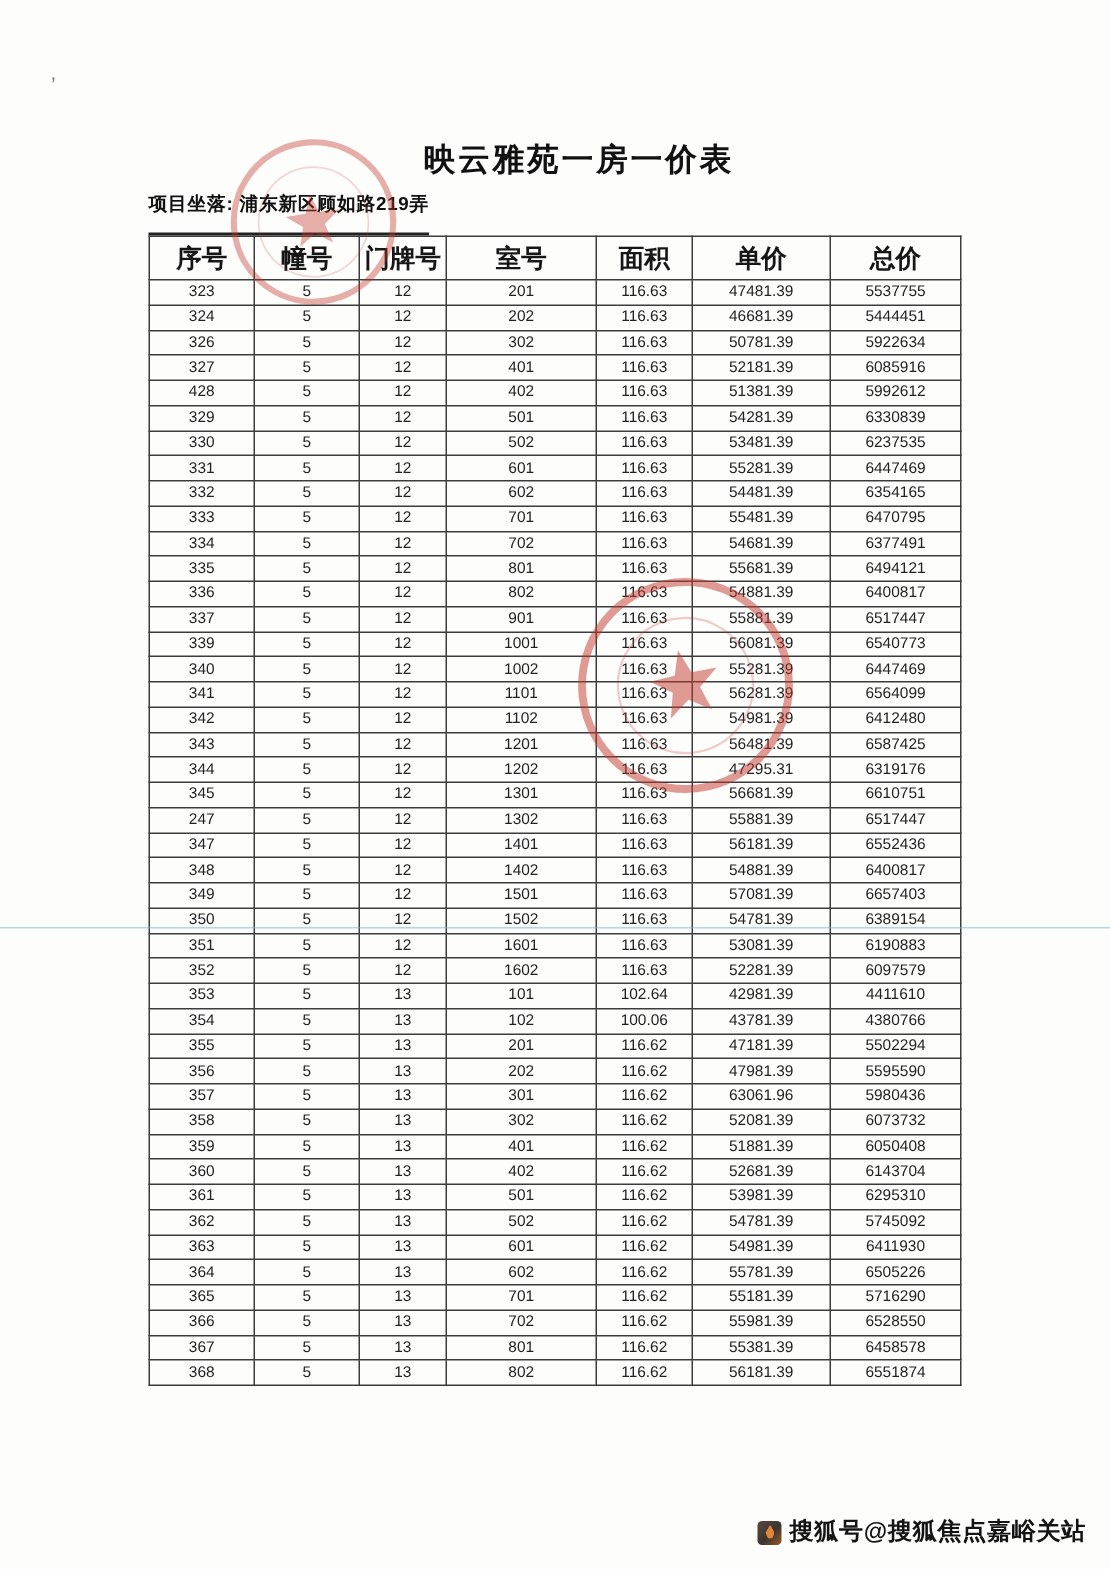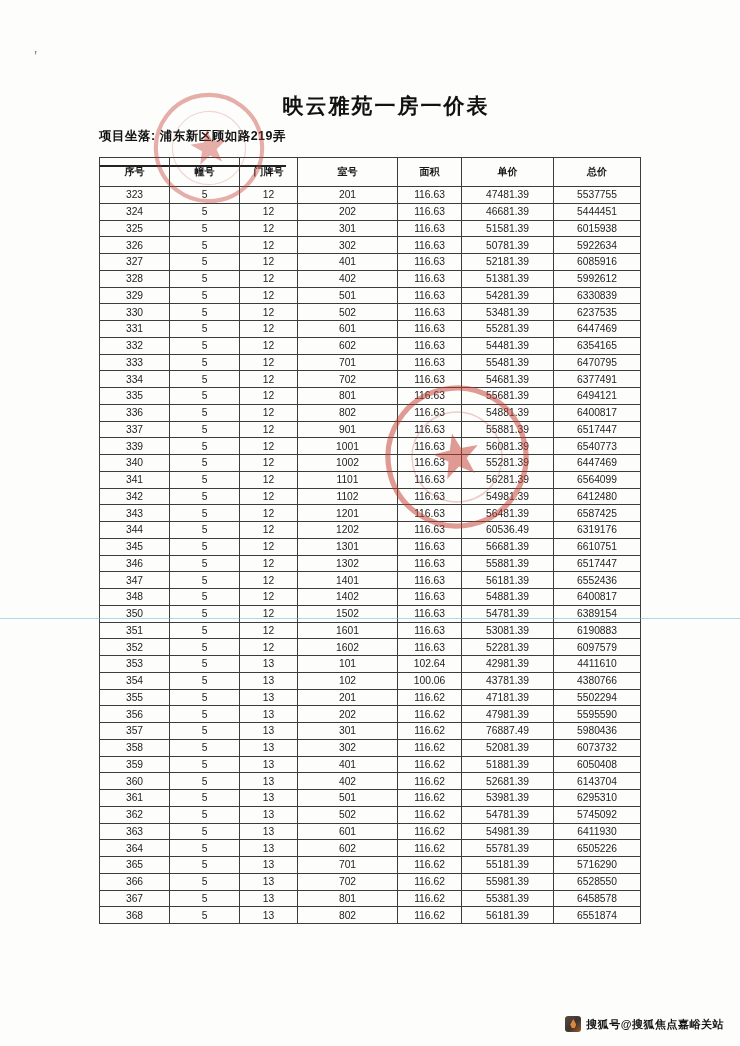--- a/index.html
+++ b/index.html
@@ -16,35 +16,35 @@
   }
   .doc-title{
     position:absolute;top:76px;left:0;width:100%;
     text-align:center;font-size:21px;font-weight:bold;
     letter-spacing:2px;color:#111;margin:16px;
   }
   .location{
     position:absolute;top:128px;left:99px;
     font-size:12.5px;font-weight:bold;color:#111;
     border-bottom:2px solid #222;
-    padding-bottom:20px;letter-spacing:.5px;text-align:right;
+    padding-bottom:10px;letter-spacing:.5px;text-align:right;
   }
   table.price-table{
     position:absolute;top:157px;left:99px;
     width:541px;border-collapse:collapse;
     table-layout:fixed;
     background:transparent;
   }
   table.price-table th, table.price-table td{
     border:1px solid #3c3c3c;
     text-align:center;vertical-align:middle;
     padding:0;overflow:hidden;white-space:nowrap;
   }
   table.price-table th{
-    height:28px;font-size:10px;font-weight:bold;color:#161616;
+    height:28px;font-size:17px;font-weight:bold;color:#161616;
   }
   table.price-table td{
     height:15.75px;font-size:10.3px;color:#222;
   }
   col.c1{width:70px}col.c2{width:70px}col.c3{width:58px}
   col.c4{width:100px}col.c5{width:64px}col.c6{width:92px}col.c7{width:87px}
 
   .seal{position:absolute;pointer-events:none;}
   .seal-top{left:150px;top:80px;width:118px;height:136px;opacity:.40;transform:rotate(-8deg);}
   .seal-mid{left:382px;top:382px;width:150px;height:150px;opacity:.50;transform:rotate(-12deg);}
@@ -63,21 +63,21 @@
   .footer-mark .logo{
     width:16px;height:16px;border-radius:3px;
     background:linear-gradient(135deg,#5a4a40 0%,#3c3430 55%,#9a5a28 100%);
     position:relative;flex:0 0 auto;
   }
   .footer-mark .logo::after{
     content:"";position:absolute;left:5px;top:3px;width:6px;height:9px;
     background:#e0863a;clip-path:polygon(50% 0,100% 60%,75% 100%,25% 100%,0 60%);
   }
   .footer-text{
-    font-size:11px;font-weight:bold;color:#141414;letter-spacing:.5px;
+    font-size:16px;font-weight:bold;color:#141414;letter-spacing:.5px;
   }
 </style>
 </head>
 <body>
 
 <div class="page">
 
   <span class="corner-mark">’</span>
 
   <h1 class="doc-title">映云雅苑一房一价表</h1>
@@ -118,48 +118,39 @@
         <tr>
           <td>324</td>
           <td>5</td>
           <td>12</td>
           <td>202</td>
           <td>116.63</td>
           <td>46681.39</td>
           <td>5444451</td>
         </tr>
         <tr>
-          <td>325</td>
-          <td>5</td>
-          <td>12</td>
-          <td>301</td>
-          <td>116.63</td>
-          <td>51581.39</td>
-          <td>6015938</td>
-        </tr>
-        <tr>
           <td>326</td>
           <td>5</td>
           <td>12</td>
           <td>302</td>
           <td>116.63</td>
           <td>50781.39</td>
           <td>5922634</td>
         </tr>
         <tr>
           <td>327</td>
           <td>5</td>
           <td>12</td>
           <td>401</td>
           <td>116.63</td>
           <td>52181.39</td>
           <td>6085916</td>
         </tr>
         <tr>
-          <td>328</td>
+          <td>428</td>
           <td>5</td>
           <td>12</td>
           <td>402</td>
           <td>116.63</td>
           <td>51381.39</td>
           <td>5992612</td>
         </tr>
         <tr>
           <td>329</td>
           <td>5</td>
@@ -285,34 +276,34 @@
           <td>116.63</td>
           <td>56481.39</td>
           <td>6587425</td>
         </tr>
         <tr>
           <td>344</td>
           <td>5</td>
           <td>12</td>
           <td>1202</td>
           <td>116.63</td>
-          <td>60536.49</td>
+          <td>47295.31</td>
           <td>6319176</td>
         </tr>
         <tr>
           <td>345</td>
           <td>5</td>
           <td>12</td>
           <td>1301</td>
           <td>116.63</td>
           <td>56681.39</td>
           <td>6610751</td>
         </tr>
         <tr>
-          <td>346</td>
+          <td>247</td>
           <td>5</td>
           <td>12</td>
           <td>1302</td>
           <td>116.63</td>
           <td>55881.39</td>
           <td>6517447</td>
         </tr>
         <tr>
           <td>347</td>
           <td>5</td>
@@ -323,20 +314,29 @@
           <td>6552436</td>
         </tr>
         <tr>
           <td>348</td>
           <td>5</td>
           <td>12</td>
           <td>1402</td>
           <td>116.63</td>
           <td>54881.39</td>
           <td>6400817</td>
+        </tr>
+        <tr>
+          <td>349</td>
+          <td>5</td>
+          <td>12</td>
+          <td>1501</td>
+          <td>116.63</td>
+          <td>57081.39</td>
+          <td>6657403</td>
         </tr>
         <tr>
           <td>350</td>
           <td>5</td>
           <td>12</td>
           <td>1502</td>
           <td>116.63</td>
           <td>54781.39</td>
           <td>6389154</td>
         </tr>
@@ -393,21 +393,21 @@
           <td>116.62</td>
           <td>47981.39</td>
           <td>5595590</td>
         </tr>
         <tr>
           <td>357</td>
           <td>5</td>
           <td>13</td>
           <td>301</td>
           <td>116.62</td>
-          <td>76887.49</td>
+          <td>63061.96</td>
           <td>5980436</td>
         </tr>
         <tr>
           <td>358</td>
           <td>5</td>
           <td>13</td>
           <td>302</td>
           <td>116.62</td>
           <td>52081.39</td>
           <td>6073732</td>

